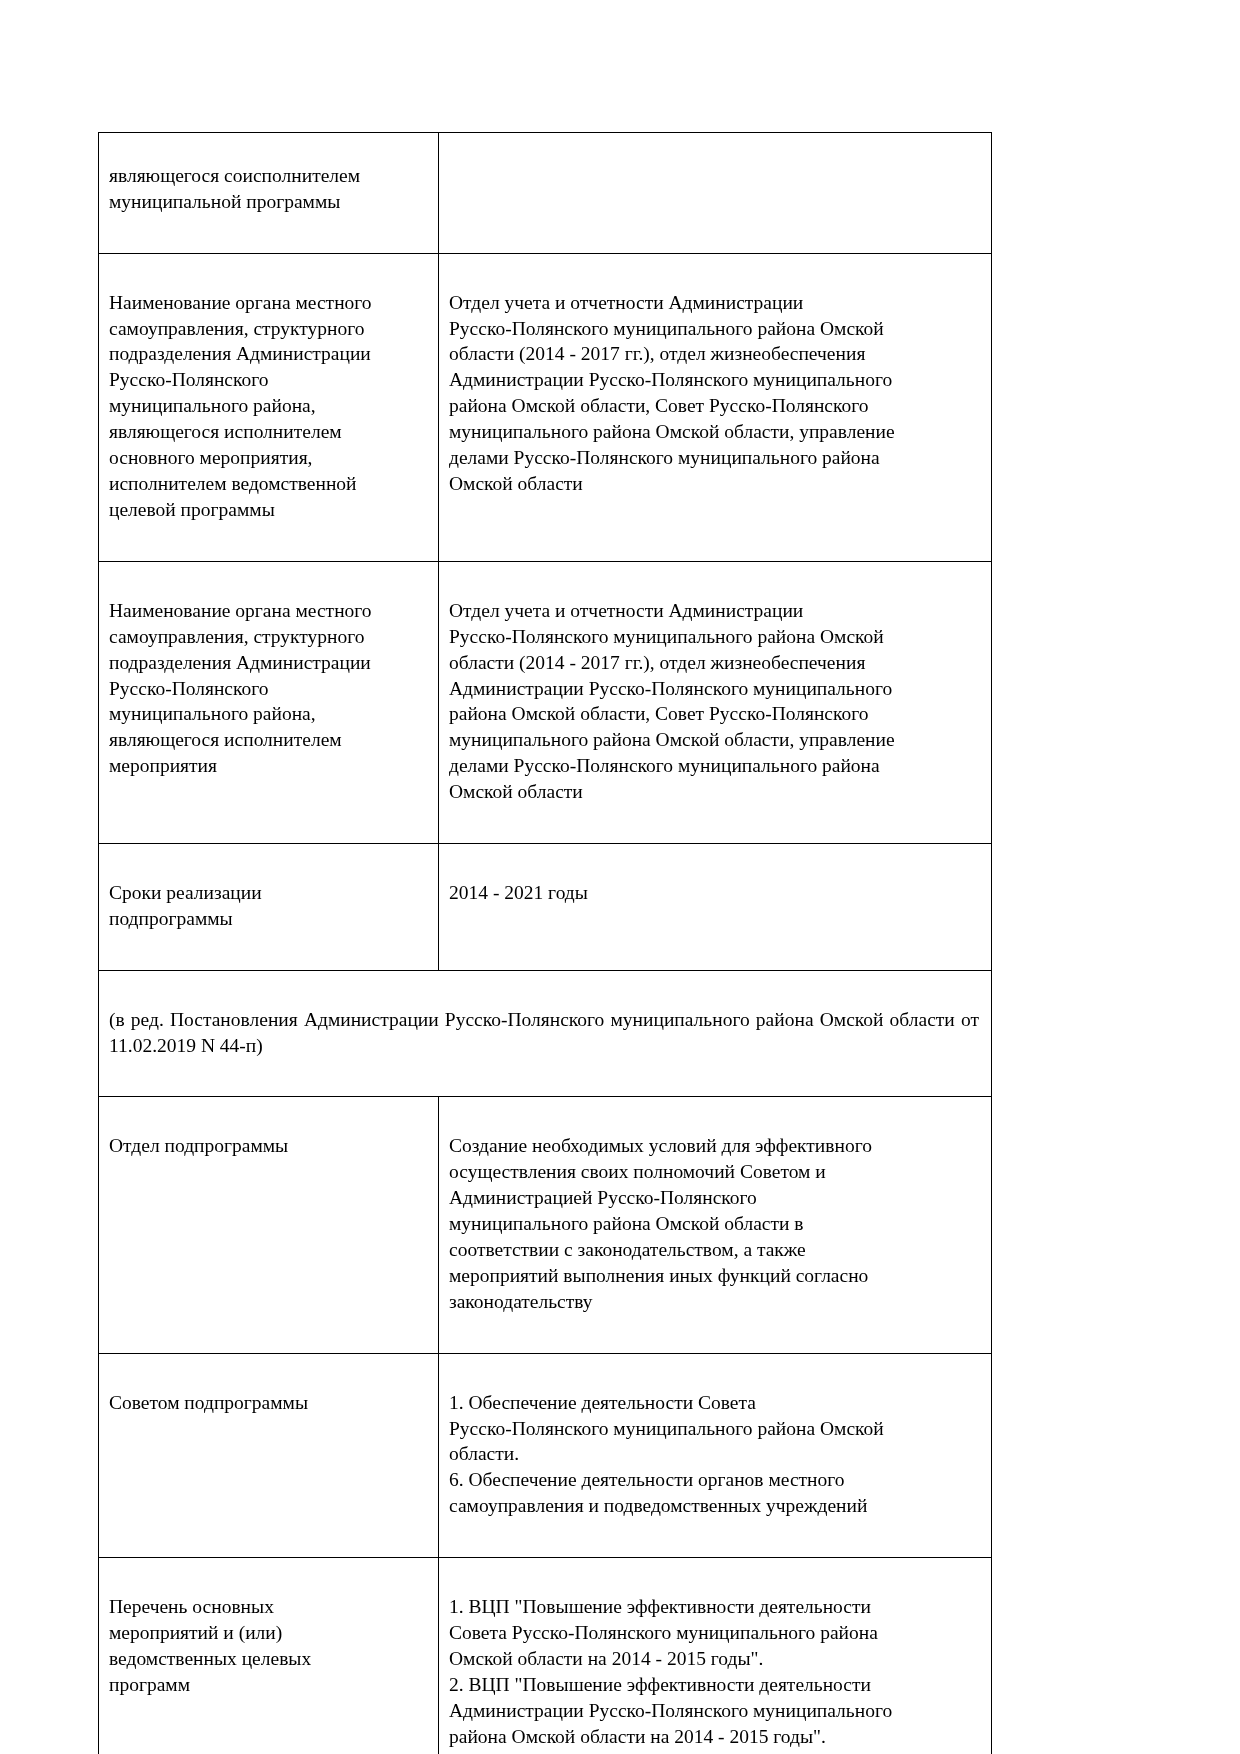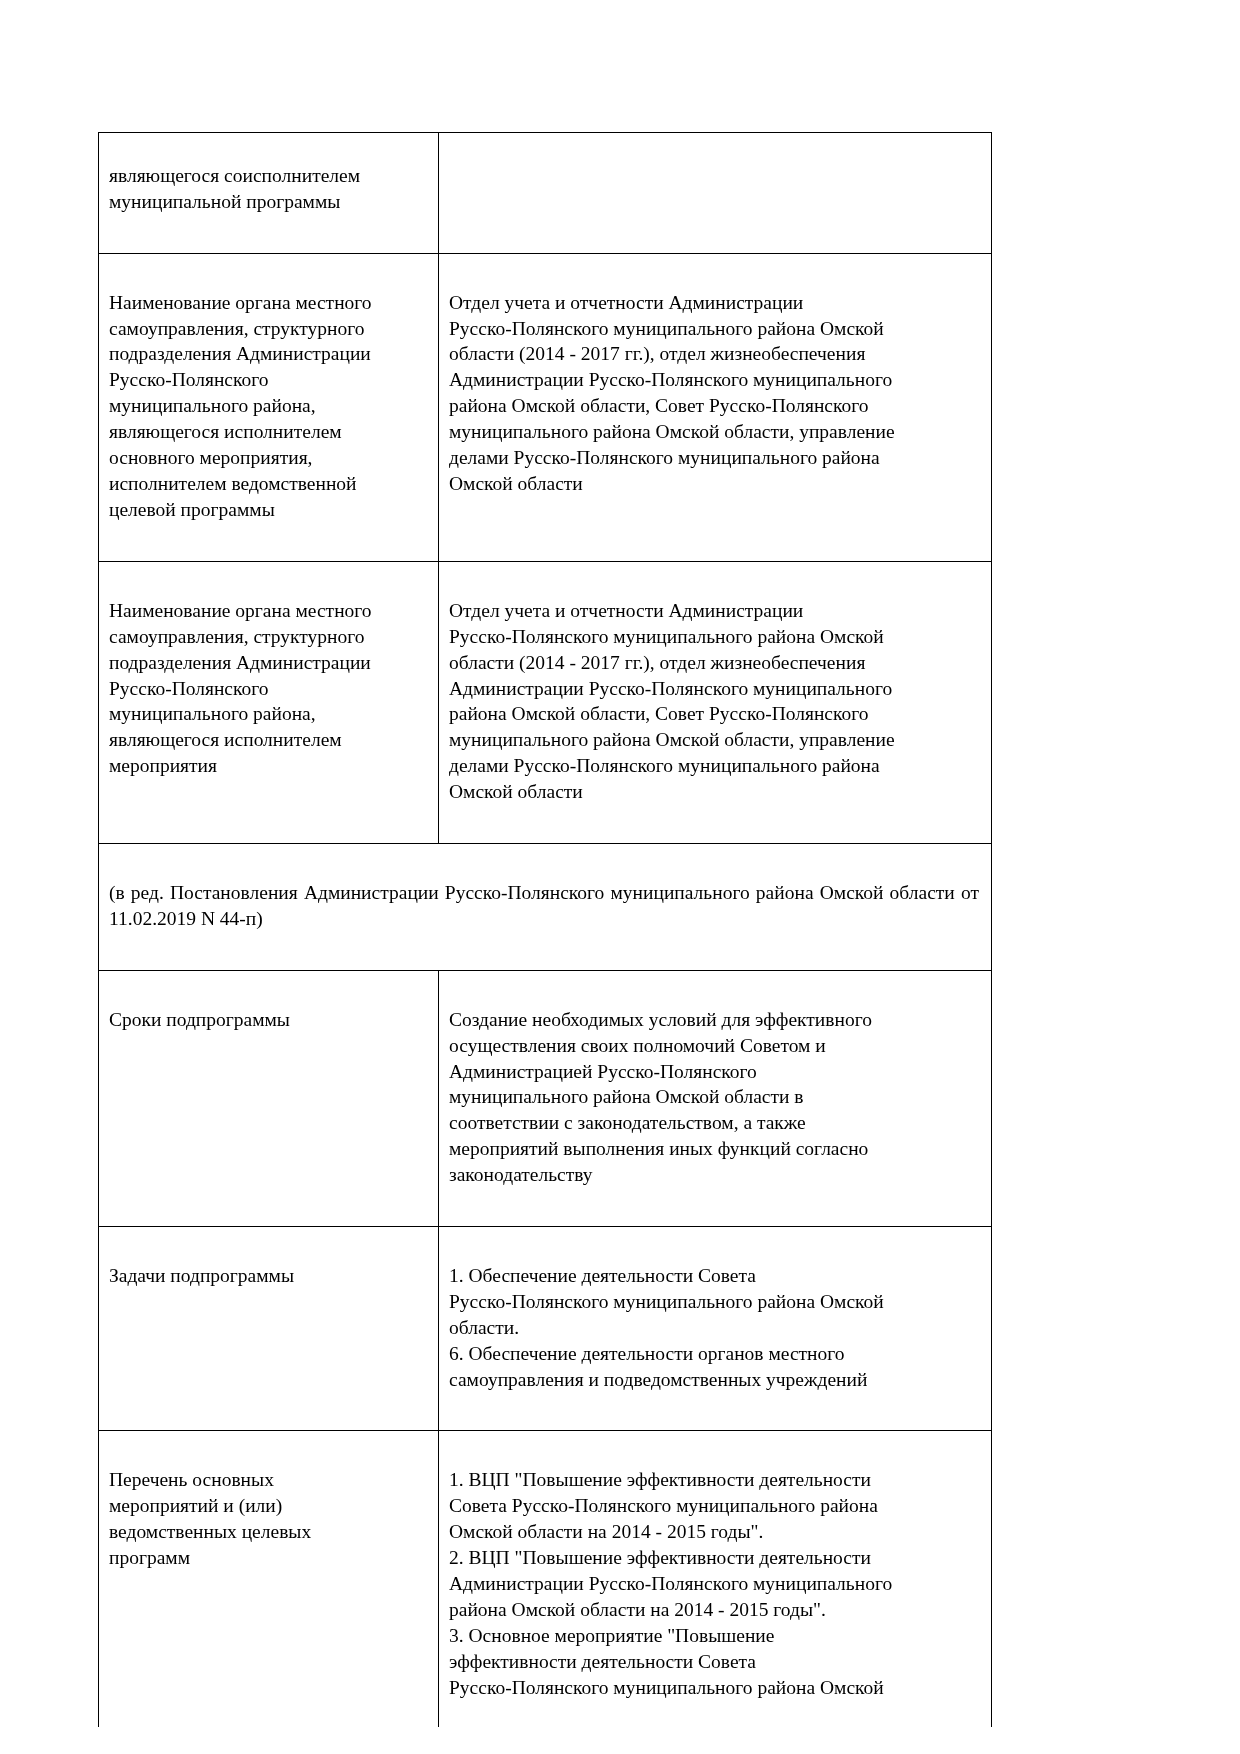--- a/index.html
+++ b/index.html
@@ -120,45 +120,54 @@
 Русско-Полянского муниципального района Омской
 области (2014 - 2017 гг.), отдел жизнеобеспечения
 Администрации Русско-Полянского муниципального
 района Омской области, Совет Русско-Полянского
 муниципального района Омской области, управление
 делами Русско-Полянского муниципального района
 Омской области</span>
         </td>
       </tr>
 
+      <tr>
+        <td class="col-label">
+          <span class="cell-text">Сроки реализации
+подпрограммы</span>
+        </td>
+        <td class="col-value">
+          <span class="cell-text">2014 - 2021 годы</span>
+        </td>
+      </tr>
 
       <tr>
         <td class="note-cell" colspan="2">
           <span class="cell-text">(в ред. Постановления Администрации Русско-Полянского муниципального района Омской области от 11.02.2019 N 44-п)</span>
         </td>
       </tr>
 
       <tr>
         <td class="col-label">
-          <span class="cell-text">Сроки подпрограммы</span>
+          <span class="cell-text">Отдел подпрограммы</span>
         </td>
         <td class="col-value">
           <span class="cell-text">Создание необходимых условий для эффективного
 осуществления своих полномочий Советом и
 Администрацией Русско-Полянского
 муниципального района Омской области в
 соответствии с законодательством, а также
 мероприятий выполнения иных функций согласно
 законодательству</span>
         </td>
       </tr>
 
       <tr>
         <td class="col-label">
-          <span class="cell-text">Задачи подпрограммы</span>
+          <span class="cell-text">Советом подпрограммы</span>
         </td>
         <td class="col-value">
           <span class="cell-text">1. Обеспечение деятельности Совета
 Русско-Полянского муниципального района Омской
 области.
 6. Обеспечение деятельности органов местного
 самоуправления и подведомственных учреждений</span>
         </td>
       </tr>
 

